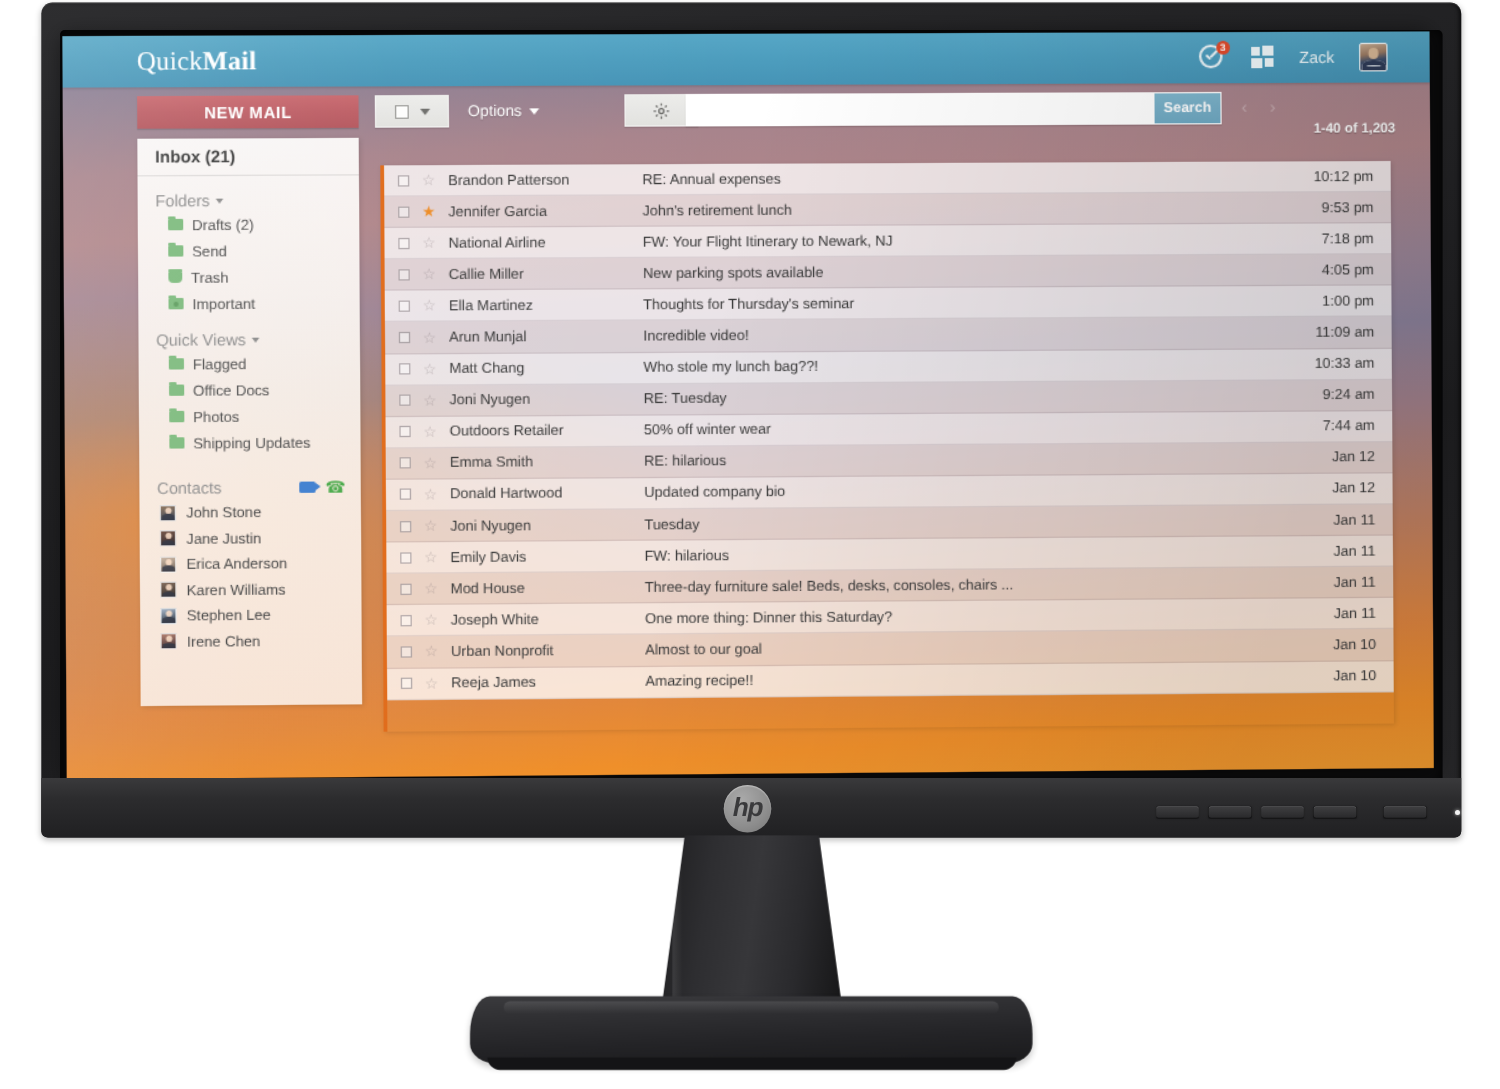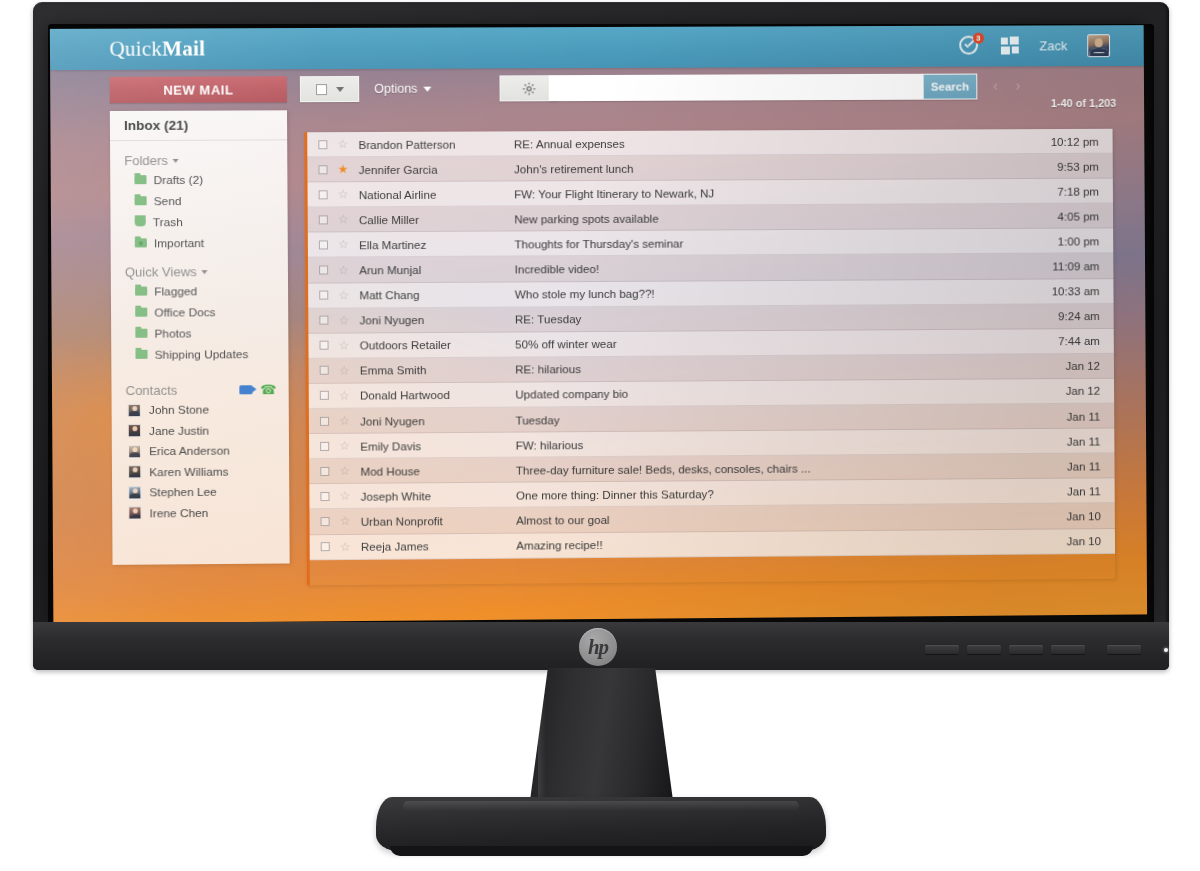--- a/index.html
+++ b/index.html
@@ -324,21 +324,21 @@
     position:absolute; left:33px; top:622px;
     width:1136px; height:48px;
     background: linear-gradient(180deg,#3a3a3c 0%,#2c2c2e 35%,#202022 100%);
     border-radius: 0 0 6px 6px;
   }
   .hp-logo {
     position:absolute; left:579px; top:628px;
     width:38px; height:38px; border-radius:50%;
     background: radial-gradient(circle at 38% 30%, #a9a9a9, #8d8d8d 62%, #777 100%);
     display:flex; align-items:center; justify-content:center;
-    font-family:Liberation Serif, serif;
+    font-family:Liberation Sans, sans-serif;
     color:#3a3a3c; font-size:21px; font-style:italic; font-weight:bold;
     letter-spacing:-1px;
     box-shadow: inset 0 1px 1px rgba(255,255,255,.35);
   }
   .osd-buttons {
     position:absolute; left:925px; top:645px;
     display:flex; gap:8px; align-items:center;
   }
   .osd-btn {
     width:34px; height:9px; border-radius:2px;

